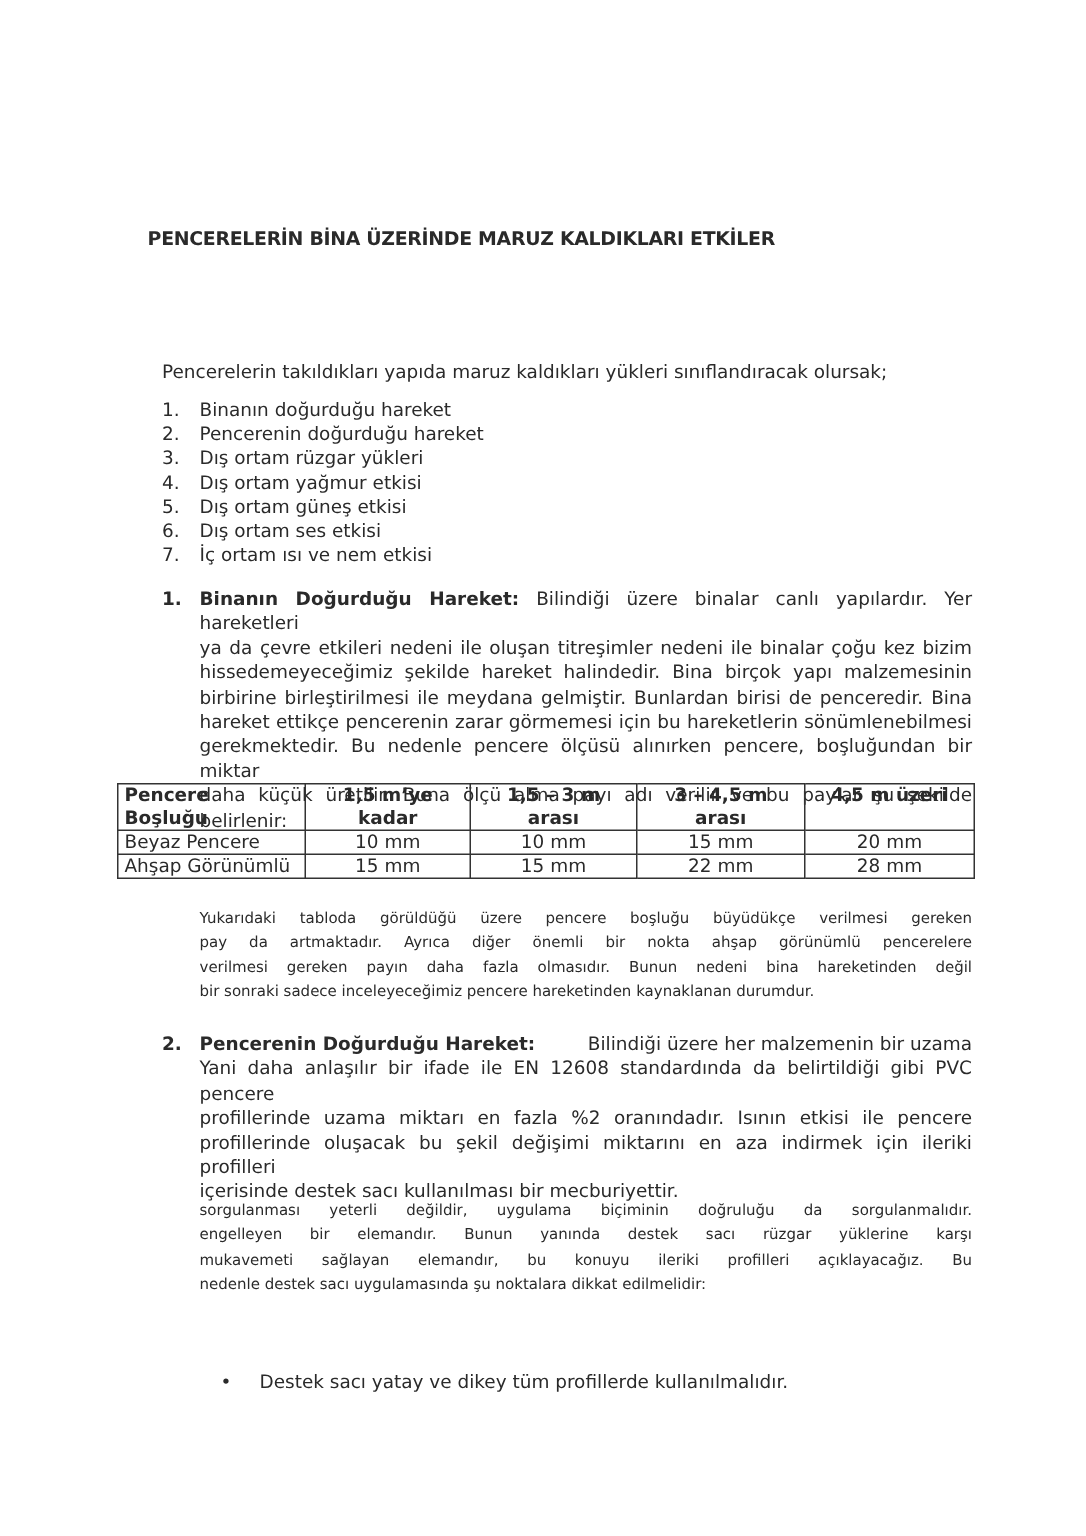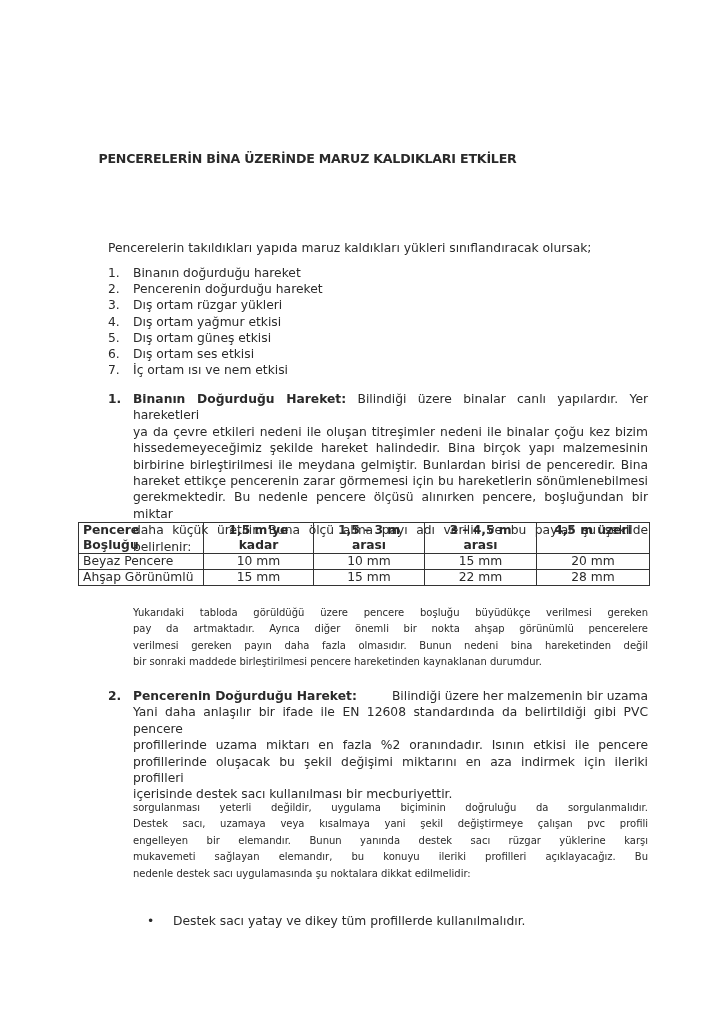--- a/index.html
+++ b/index.html
@@ -143,40 +143,39 @@
     <td>22 mm</td>
     <td>28 mm</td>
   </tr>
 </tbody>
   </table>
 
 <div class="abs para" style="top:605px;">
   <div class="justify-last">Yukarıdaki tabloda görüldüğü üzere pencere boşluğu büyüdükçe verilmesi gereken</div>
   <div class="justify-last">pay da artmaktadır. Ayrıca diğer önemli bir nokta ahşap görünümlü pencerelere</div>
   <div class="justify-last">verilmesi gereken payın daha fazla olmasıdır. Bunun nedeni bina hareketinden değil</div>
-  <div>bir sonraki maddede birleştirilmesi pencere hareketinden kaynaklanan durumdur.</div>
+  <div>bir sonraki sadece inceleyeceğimiz pencere hareketinden kaynaklanan durumdur.</div>
 </div>
 
 <div class="abs section" style="top:688px;">
   <div class="hdr">
     <span class="n">2.</span>
     <div class="body" style="flex:1; display:flex; justify-content:space-between;">
       <span class="b">Pencerenin Doğurduğu Hareket:</span>
       <span>Bilindiği üzere her malzemenin bir uzama</span>
     </div>
   </div>
   <div class="indent justify-last">Yani daha anlaşılır bir ifade ile EN 12608 standardında da belirtildiği gibi PVC pencere</div>
   <div class="indent justify-last">profillerinde uzama miktarı en fazla %2 oranındadır. Isının etkisi ile pencere</div>
   <div class="indent justify-last">profillerinde oluşacak bu şekil değişimi miktarını en aza indirmek için ileriki profilleri</div>
   <div class="indent">içerisinde destek sacı kullanılması bir mecburiyettir.</div>
 </div>
 
 <div class="abs para" style="top:800px;">
   <div class="justify-last">sorgulanması yeterli değildir, uygulama biçiminin doğruluğu da sorgulanmalıdır.</div>
-  <div class="justify-last">Destek sacı, uzamaya veya kısalmaya yani şekil değiştirmeye çalışan pvc profili</div>
   <div class="justify-last">engelleyen bir elemandır. Bunun yanında destek sacı rüzgar yüklerine karşı</div>
   <div class="justify-last">mukavemeti sağlayan elemandır, bu konuyu ileriki profilleri açıklayacağız. Bu</div>
   <div>nedenle destek sacı uygulamasında şu noktalara dikkat edilmelidir:</div>
 </div>
 
 <div class="abs bullet">
   <span class="dot">•</span>
   <span>Destek sacı yatay ve dikey tüm profillerde kullanılmalıdır.</span>
 </div>
 

